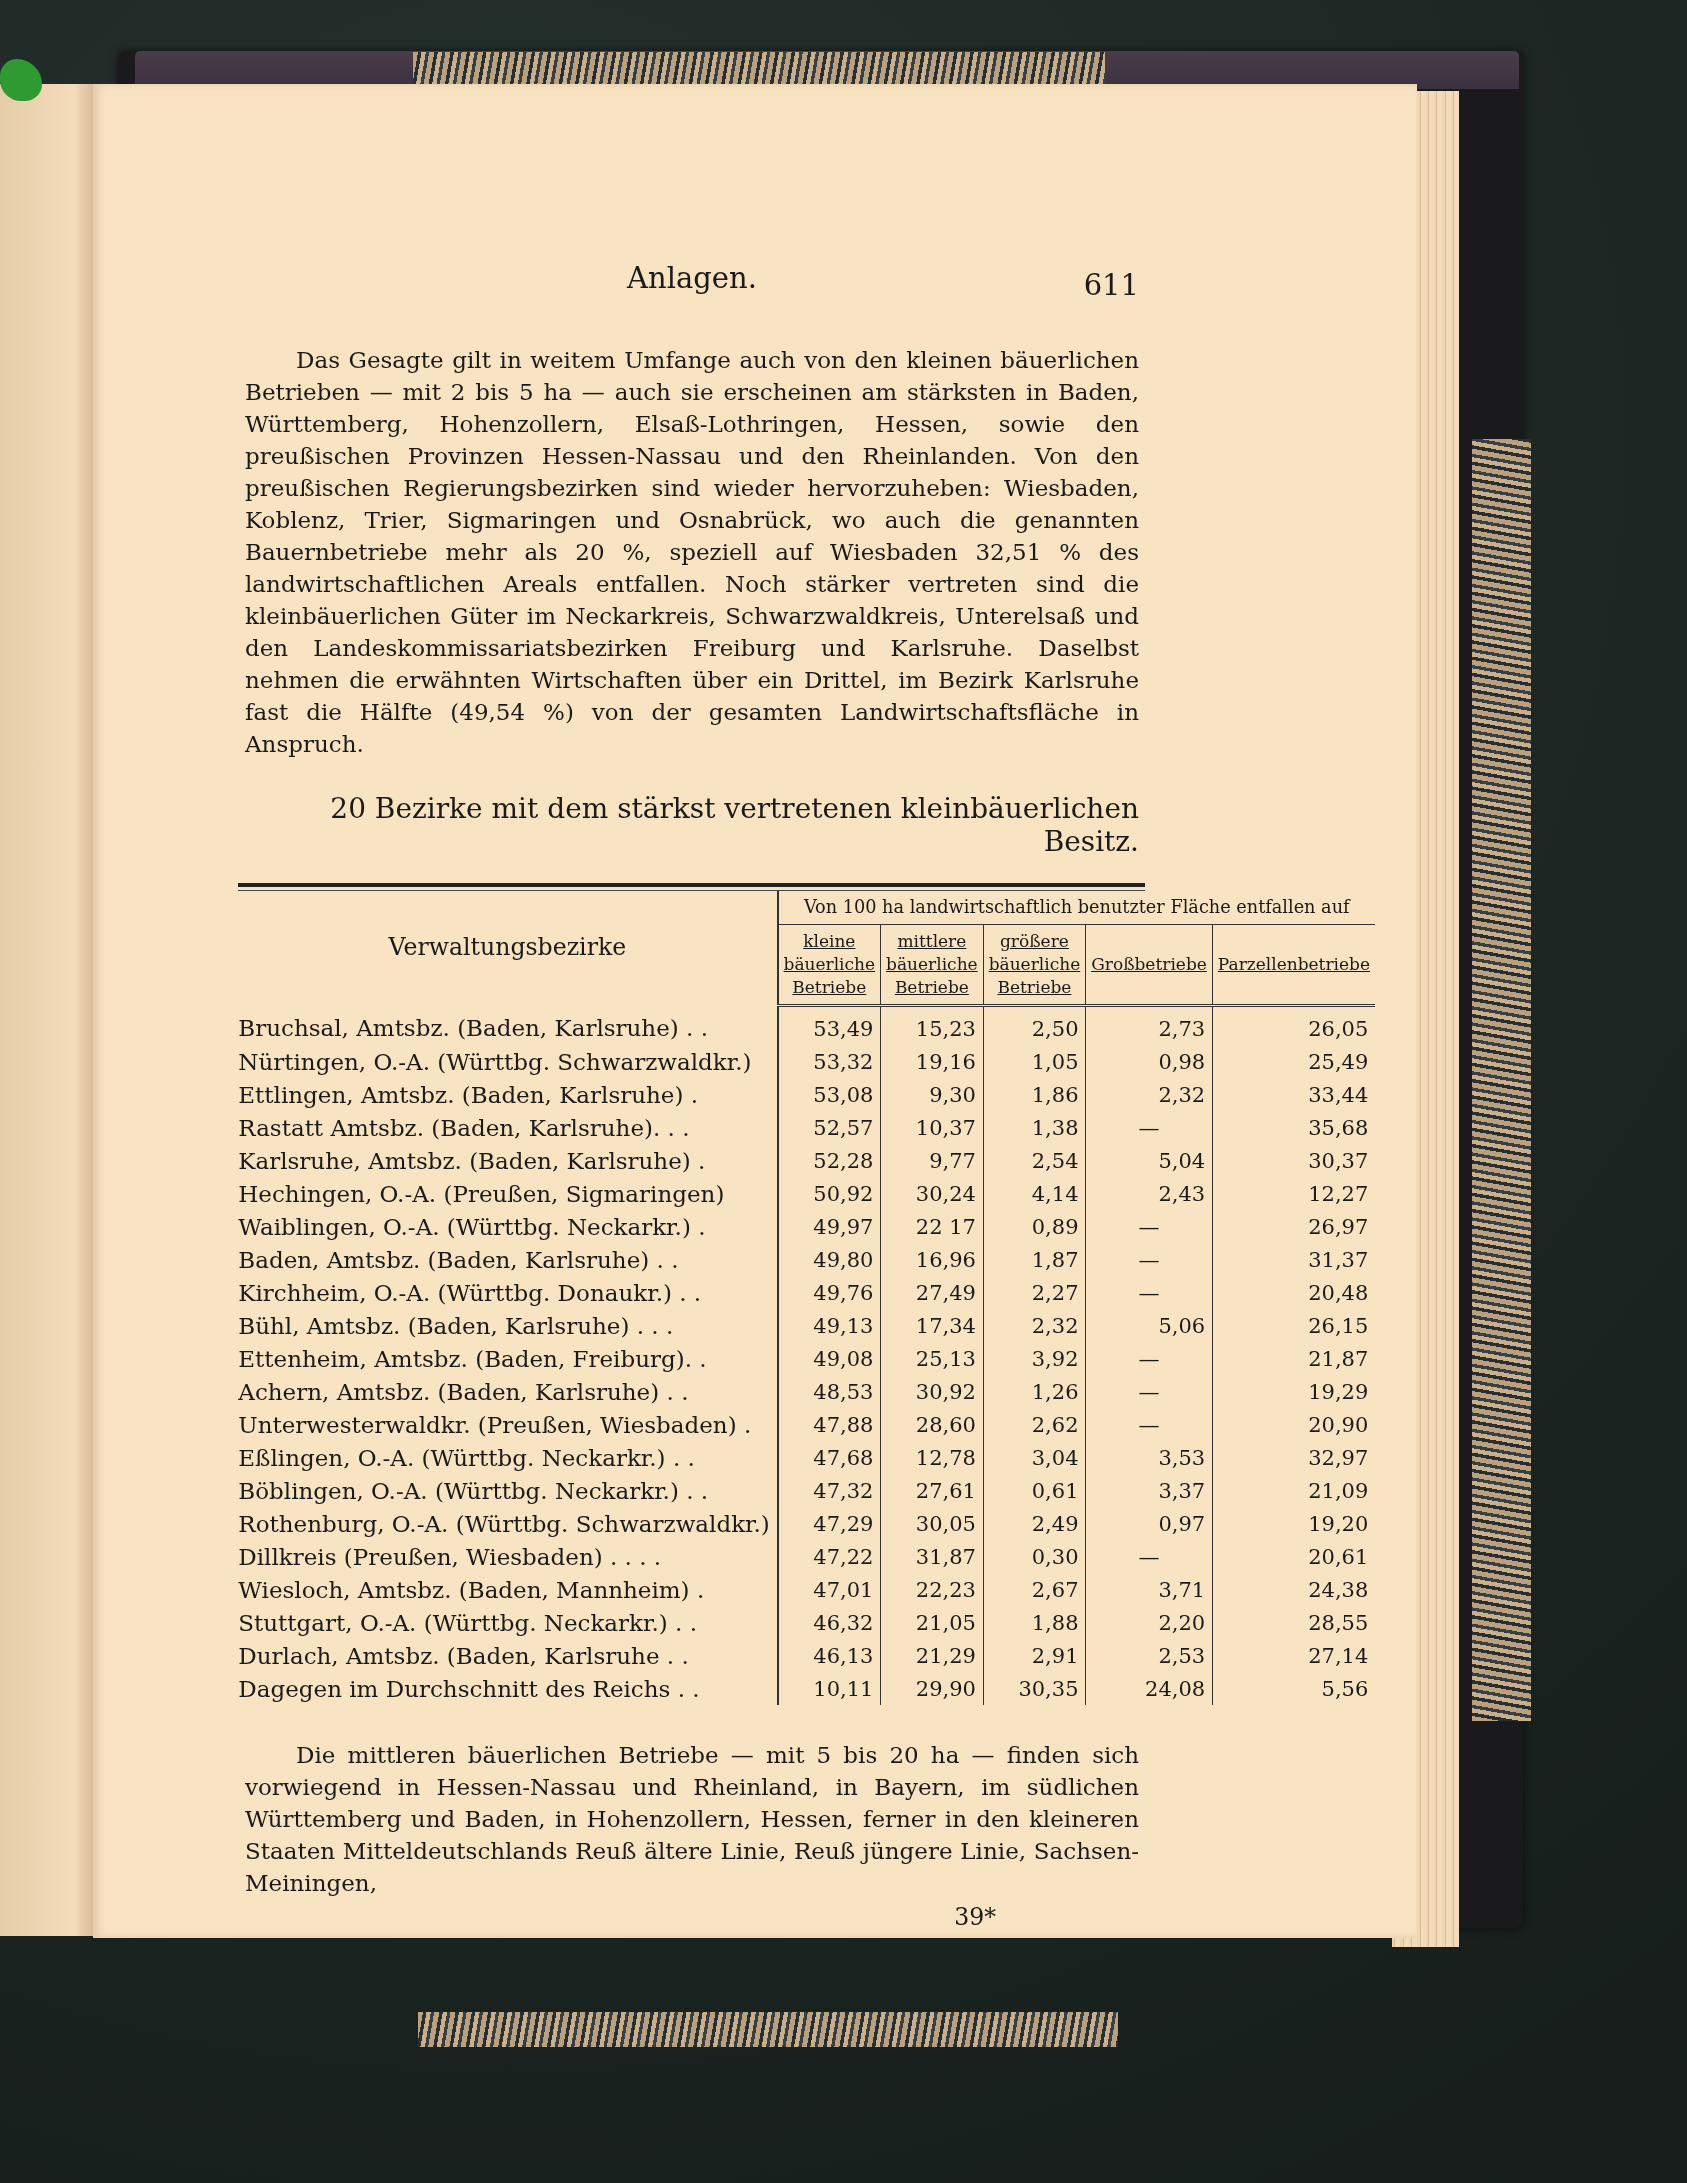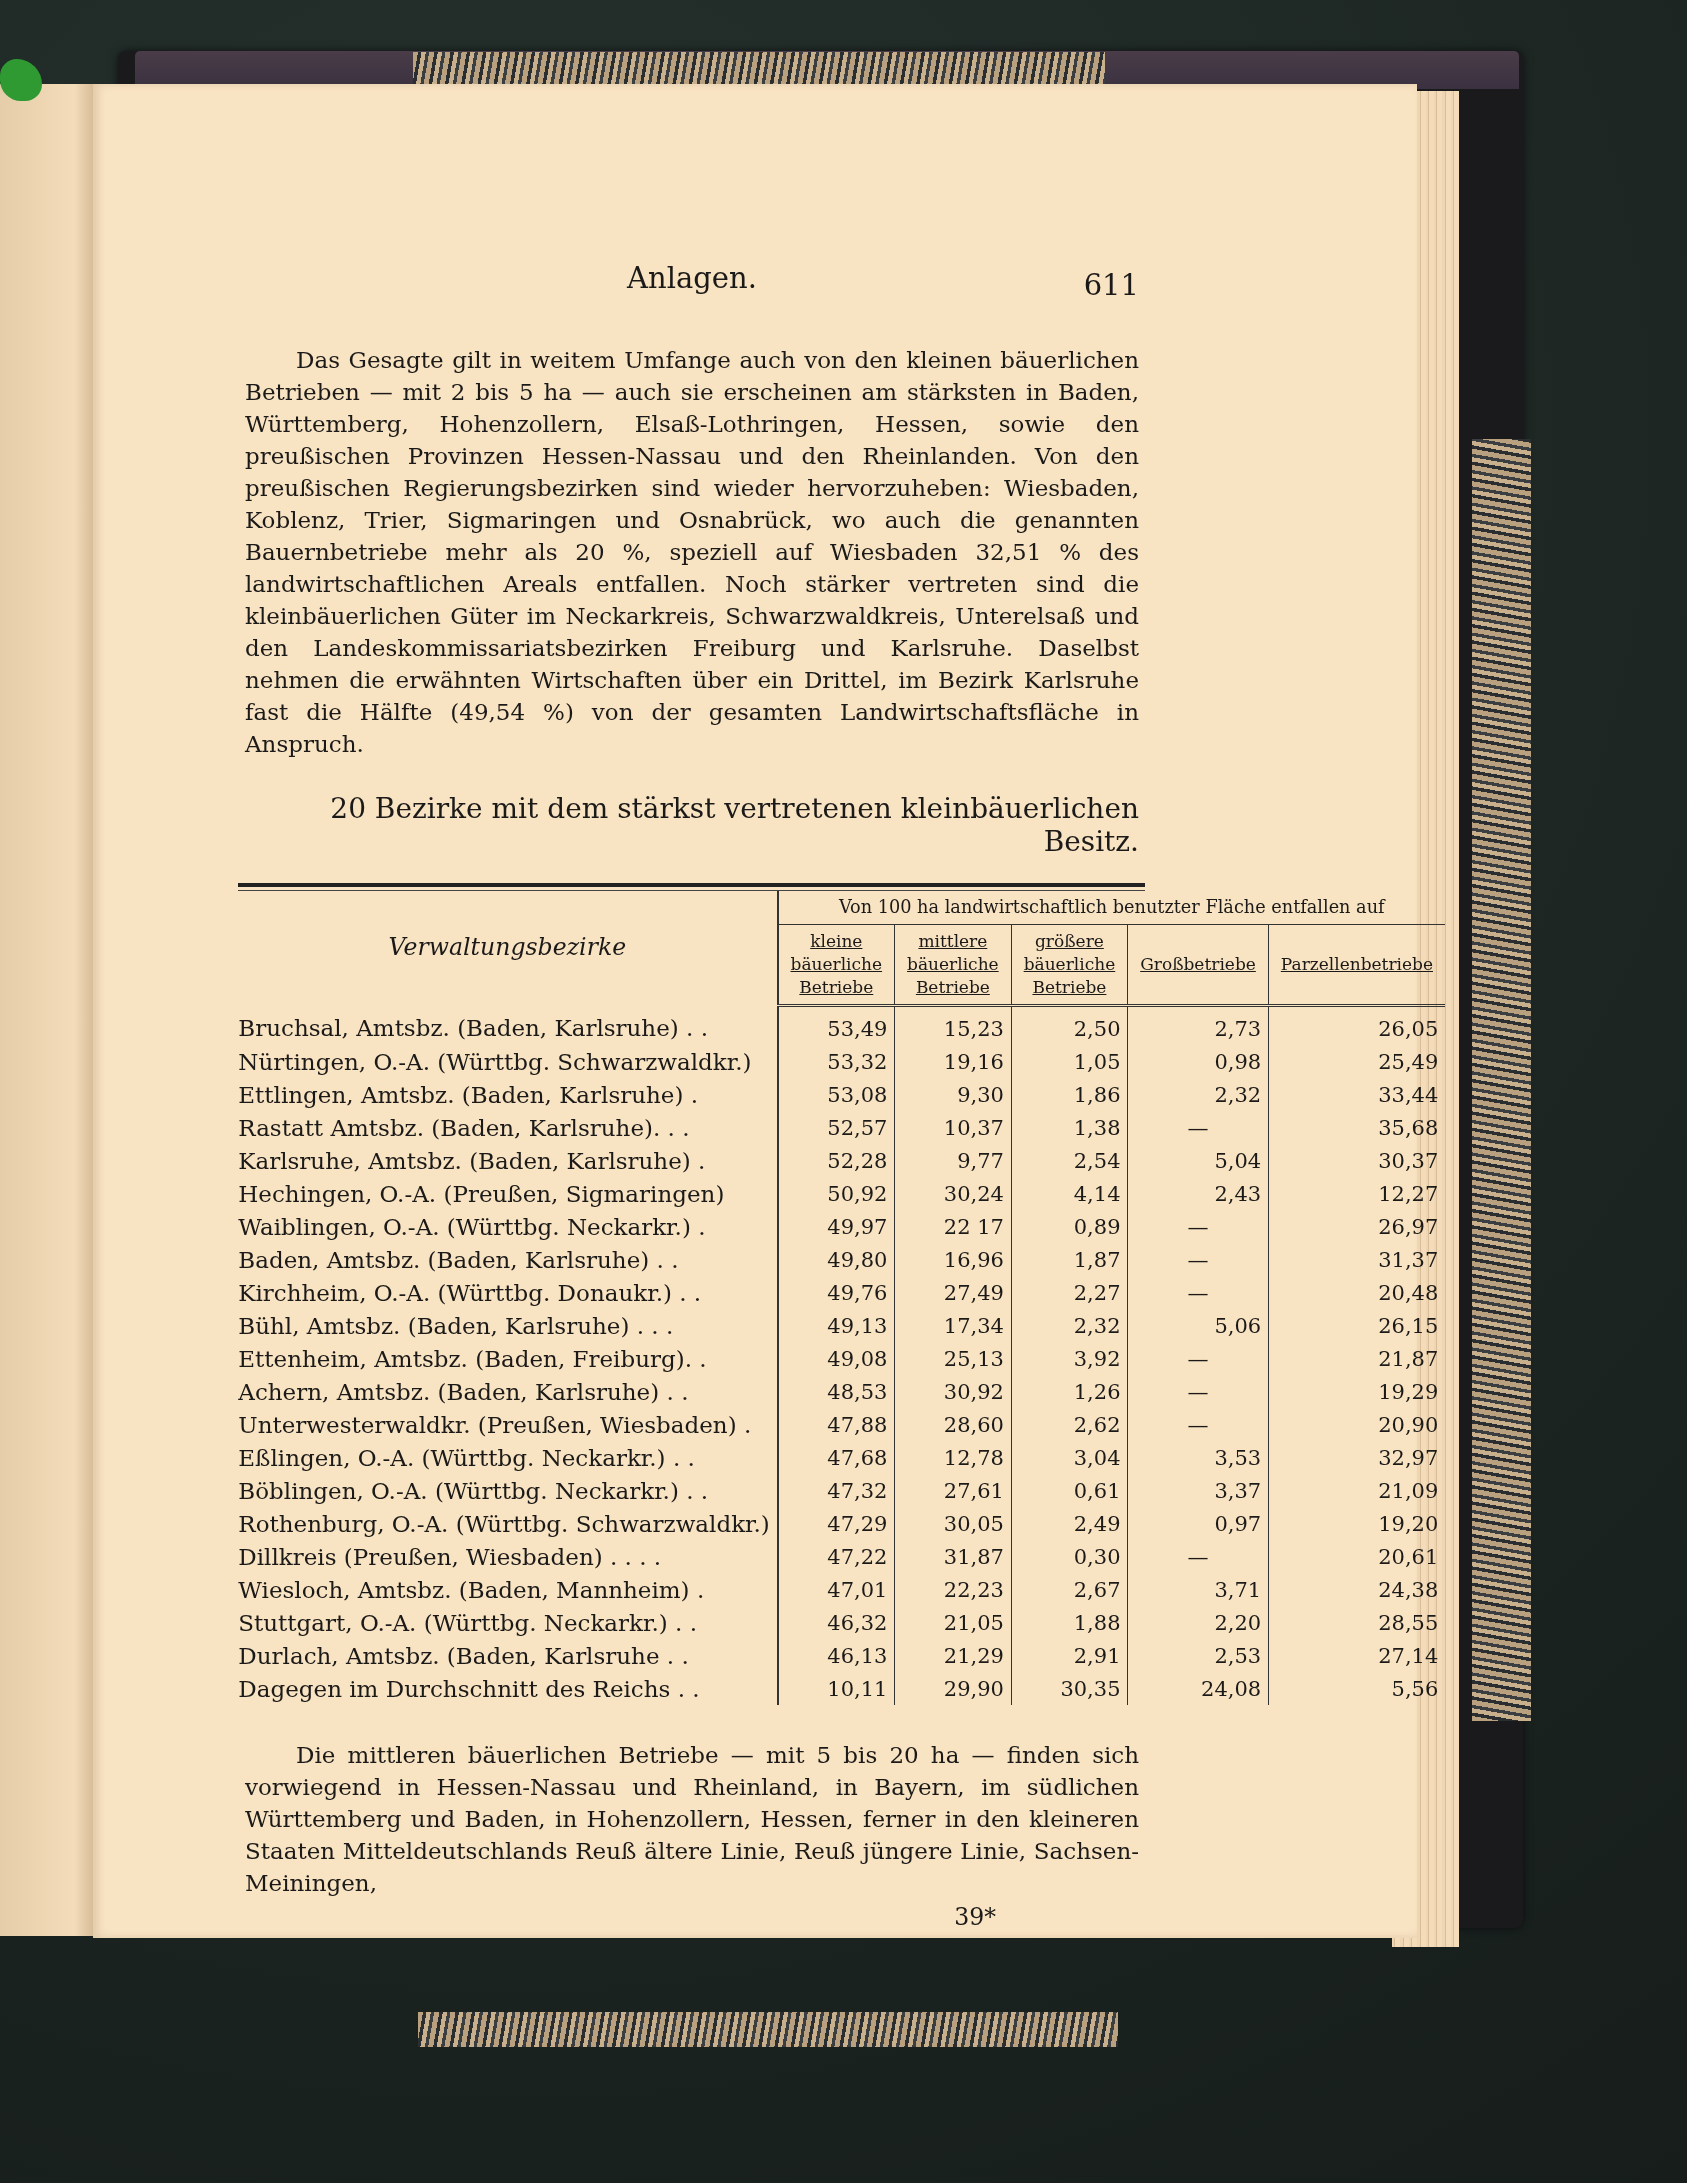--- a/index.html
+++ b/index.html
@@ -67,22 +67,22 @@
   .table-title {
     text-align: right; font-size: 28px; margin: 32px 0 25px 0;
   }
   table.stats {
     width: 907px; margin-left: -6.7px; border-collapse: collapse;
     font-size: 22px;
   }
   .rule-top { border-top: 4.2px solid #222; border-bottom: 1.3px solid #444; height: 2.5px; margin-left: -6.7px; width: 907px; }
   table.stats th { font-weight: normal; font-size: 17px; line-height: 23px; vertical-align: middle; }
   table.stats th.group { font-size: 17.7px; padding: 6.7px 0 8.4px; border-bottom: 1.7px solid #333; }
-  table.stats th.district { font-size: 23.6px; font-style: italic; }
-  table.stats th.sub { padding: 5px 12px; border-left: 0.8px solid #333; }
+  table.stats th.district { font-size: 23.6px; }
+  table.stats th.sub { padding: 5px 5px; border-left: 0.8px solid #333; }
   table.stats th.sub.first { border-left: 2.5px double #333; }
   table.stats thead tr.last th { border-bottom: 3.4px double #333; text-decoration: underline; }
   table.stats td { padding: 2.5px 6.7px; line-height: 28px; height: 28px; }
   table.stats td.name { font-size: 23px; white-space: nowrap; padding-left: 0; }
   table.stats td.num { text-align: right; font-family: "DejaVu Serif", serif; font-size: 21px; border-left: 0.8px solid #333; }
   table.stats td.num.c1 { border-left: 2.5px double #333; }
   table.stats td.num.dash { text-align: center; }
   table.stats tbody tr:first-child td { padding-top: 8.4px; }
   .para.after { margin-top: 34px; text-indent: 51px; }
   .signature { text-align: right; padding-right: 143px; font-size: 23.6px; margin-top: 3.4px; }

